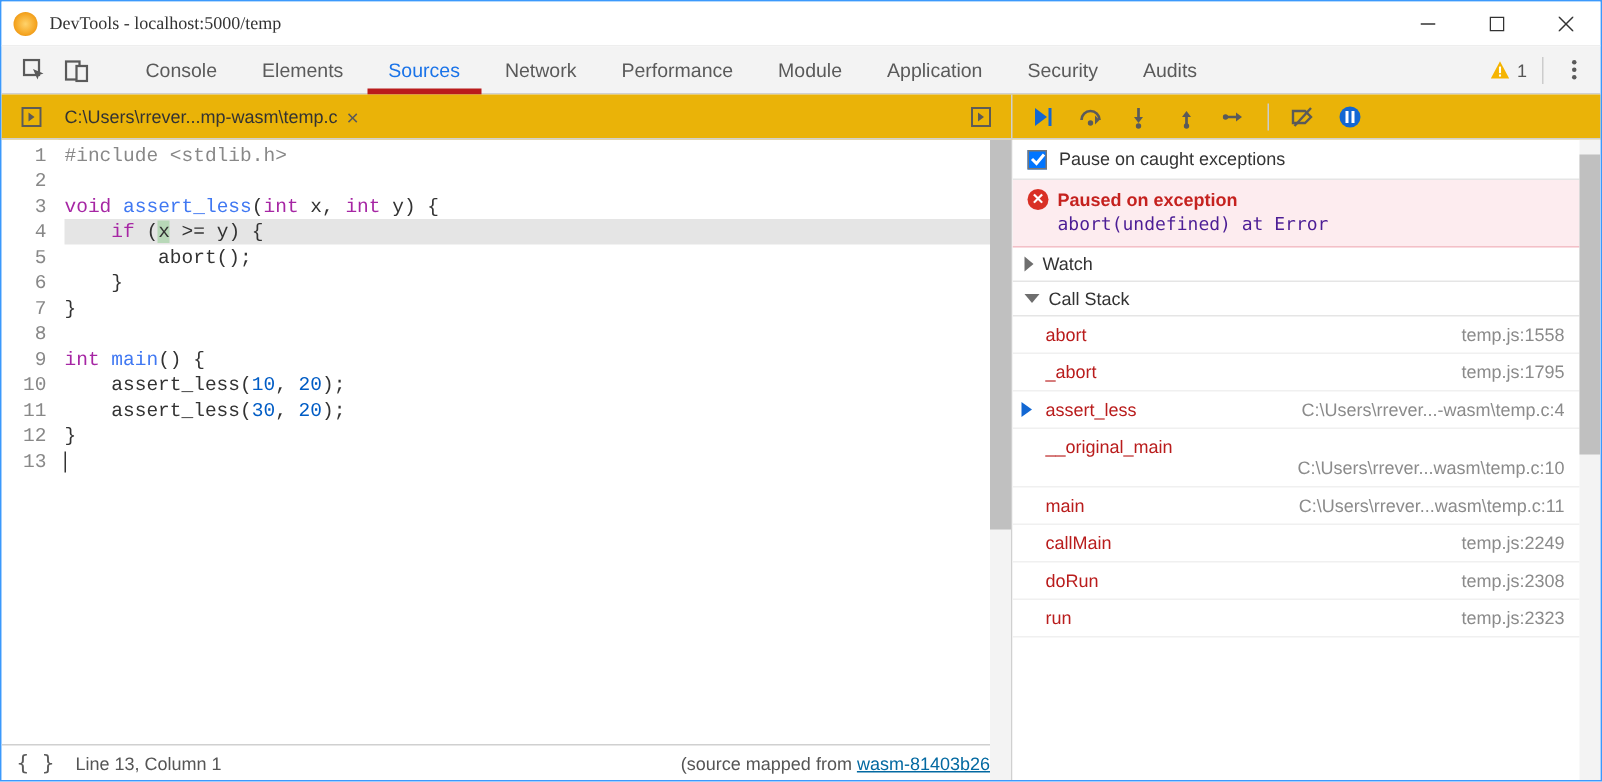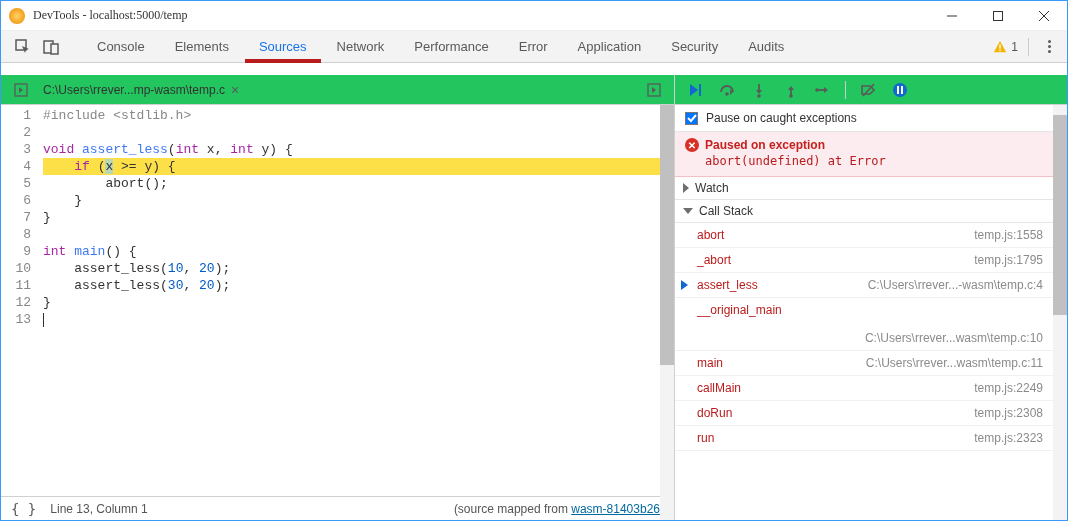--- a/index.html
+++ b/index.html
@@ -16,39 +16,39 @@
 .tb-icon svg { width: 16px; height: 16px; }
 .tabs { display: flex; margin-left: 18px; gap: 2px; }
 .tab { padding: 0 14px; height: 32px; line-height: 32px; font-size: 13px; color: #5a5a5a; cursor: default; }
 .tab.active { color: #1a73e8; border-bottom: 4px solid #b91c1c; height: 32px; }
 .tabs-right { margin-left: auto; display: flex; align-items: center; gap: 10px; }
 .warning-badge { display: flex; align-items: center; gap: 4px; font-size: 12px; color: #555; }
 .warn-triangle { width: 14px; height: 14px; }
 .kebab { width: 20px; display:flex; flex-direction:column; align-items:center; gap:2px;}
 .kebab span{width:3px;height:3px;background:#5a5a5a;border-radius:50%;}
 
-.subbar { height: 30px; display: flex; align-items: stretch; border-bottom: 1px solid #d0d0d0; background: #22c55e; margin-top: 12px;}
+.subbar { height: 30px; display: flex; align-items: stretch; border-bottom: 1px solid #d0d0d0; background: #eab308;}
 .subbar-left { flex: 1; display: flex; align-items: center; padding: 0 6px; border-right: 1px solid #d0d0d0; }
 .sb-icon { width:28px; display:flex; align-items:center; justify-content:center; color:#5a5a5a;}
 .file-tab { display:flex; align-items:center; padding: 0 8px; font-size: 12px; color:#333;}
 .file-tab .close { margin-left:6px; color:#5a5a5a; font-size:14px;}
 .subbar-left .spacer{flex:1;}
 .subbar-right { width: 392px; display:flex; align-items:center; padding: 0 6px; gap:4px;}
 .dbg-btn { width:28px; height:28px; display:flex; align-items:center; justify-content:center; color:#5a5a5a;}
 .dbg-btn.blue{color:#1267d3;}
 .dbg-sep{width:1px;height:18px;background:#ccc;margin:0 4px;}
 
 .main { flex:1; display:flex; overflow:hidden;}
 .editor-pane{flex:1; display:flex; flex-direction:column; border-right:1px solid #d0d0d0; position:relative;}
 .code-area{flex:1; display:flex; font-family: Consolas, "Courier New", monospace; font-size:13px; line-height:17px; overflow:hidden;}
 .gutter{width:38px; text-align:right; padding:2px 8px 0 0; color:#888; background:#fff; user-select:none;}
 .gutter div{height:17px;}
 .code{flex:1; padding:2px 0 0 4px; position:relative; white-space:pre;}
 .code-line{height:17px;}
-.hl{background:#fde047;}
+.hl{background:#e5e5e5;}
 .tok-macro{color:#888;}
 .tok-kw{color:#a626a4;}
 .tok-func{color:#4078f2;}
 .tok-type{color:#a626a4;}
 .tok-num{color:#005cc5;}
 .tok-var-hl{background:#b8d8b8;}
 .caret{display:inline-block;width:1px;height:14px;background:#333;vertical-align:text-bottom;}
 .editor-scrollbar{position:absolute;right:0;top:0;bottom:0;width:14px;background:#f3f3f3;}
 .editor-scrollbar .thumb{background:#c0c0c0;width:14px;height:260px;}
 
@@ -61,34 +61,34 @@
 .side-scroll{position:absolute;right:0;top:0;bottom:0;width:14px;background:#f3f3f3;}
 .side-scroll .thumb{background:#c0c0c0;width:14px;height:200px;margin-top:10px;}
 .side-content{flex:1;overflow:hidden;padding-right:14px;}
 .pause-row{display:flex;align-items:center;padding:6px 10px;gap:8px;border-bottom:1px solid #e5e5e5;}
 .checkbox{width:13px;height:13px;border:1px solid #767676;background:#0075ff;display:flex;align-items:center;justify-content:center;}
 .checkbox svg{width:10px;height:10px;}
 
 .exception-box{background:#fdecef;border-bottom:1px solid #f3c0c7;padding:6px 10px 8px 10px;}
 .exc-header{display:flex;align-items:center;gap:6px;font-weight:600;color:#c5221f;}
 .exc-icon{width:14px;height:14px;border-radius:50%;background:#d93025;color:#fff;display:flex;align-items:center;justify-content:center;font-size:10px;font-weight:bold;}
-.exc-msg{font-family:Consolas,monospace;color:#b91c1c;margin-left:20px;margin-top:2px;}
+.exc-msg{font-family:Consolas,monospace;color:#4c1d95;margin-left:20px;margin-top:2px;}
 
 .section-header{display:flex;align-items:center;padding:4px 8px;border-bottom:1px solid #e5e5e5;color:#333;}
 .tri{display:inline-block;width:0;height:0;margin-right:6px;}
 .tri.right{border-top:5px solid transparent;border-bottom:5px solid transparent;border-left:6px solid #6e6e6e;}
 .tri.down{border-left:5px solid transparent;border-right:5px solid transparent;border-top:6px solid #6e6e6e;}
 
 .frame{display:flex;align-items:center;padding:5px 10px 5px 22px;border-bottom:1px solid #f0f0f0;font-size:12px;}
 .frame .fn{color:#b91c1c;flex:0 0 auto;}
 .frame .loc{margin-left:auto;color:#8b8b8b;text-align:right;}
 .frame.current{position:relative;}
 .frame.current::before{content:"";position:absolute;left:6px;top:7px;width:0;height:0;border-top:5px solid transparent;border-bottom:5px solid transparent;border-left:7px solid #1267d3;}
 .frame.twoline{display:block;padding:5px 10px 5px 22px;}
-.frame.twoline .loc{display:block;text-align:right;margin-top:14px;}
+.frame.twoline .loc{display:block;text-align:right;margin-top:0;}
 </style>
 </head>
 <body>
 
 <div class="titlebar">
   <div class="app-icon"></div>
   <div class="title-text">DevTools - localhost:5000/temp</div>
   <div class="win-controls">
     <div class="win-btn">
         <svg viewBox="0 0 10 10">
@@ -121,21 +121,21 @@
         <rect x="1" y="2" width="9" height="12" fill="none" stroke="#5a5a5a" stroke-width="1.5"></rect>
         <rect x="8" y="5" width="7" height="10" fill="#f3f3f3" stroke="#5a5a5a" stroke-width="1.5"></rect>
       </svg>
     </div>
   <div class="tabs" id="main-tabs">
       <div class="tab">Console</div>
       <div class="tab">Elements</div>
       <div class="tab active">Sources</div>
       <div class="tab">Network</div>
       <div class="tab">Performance</div>
-      <div class="tab">Error</div>
+      <div class="tab">Module</div>
       <div class="tab">Application</div>
       <div class="tab">Security</div>
       <div class="tab">Audits</div>
     </div>
   <div class="tabs-right">
     <div class="warning-badge">
       <svg class="warn-triangle" viewBox="0 0 16 16">
           <path d="M8 1 L15 14 L1 14 Z" fill="#f5b400"></path>
           <rect x="7.2" y="5" width="1.6" height="5" fill="#fff"></rect>
           <rect x="7.2" y="11" width="1.6" height="1.6" fill="#fff"></rect>

